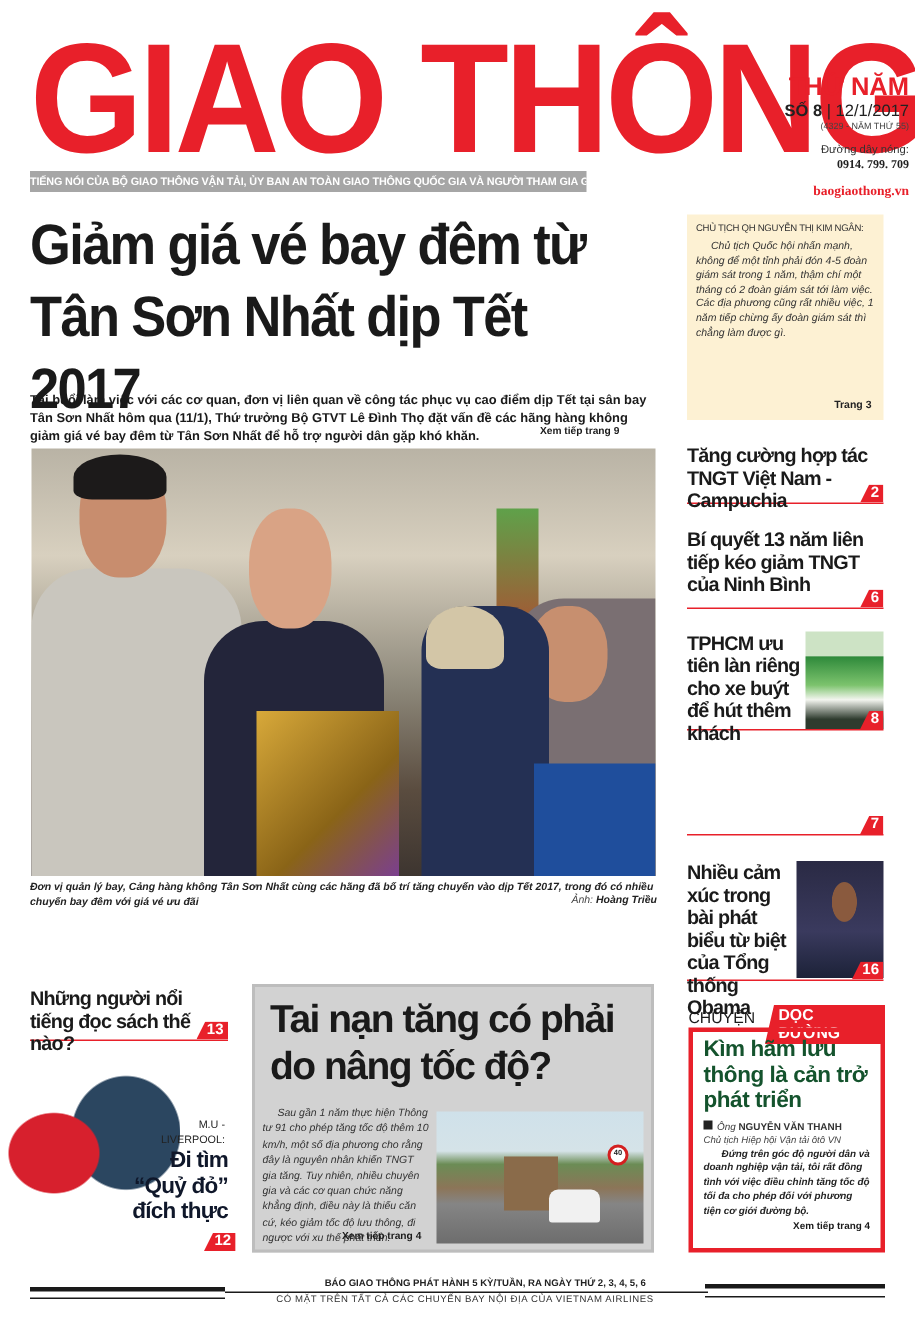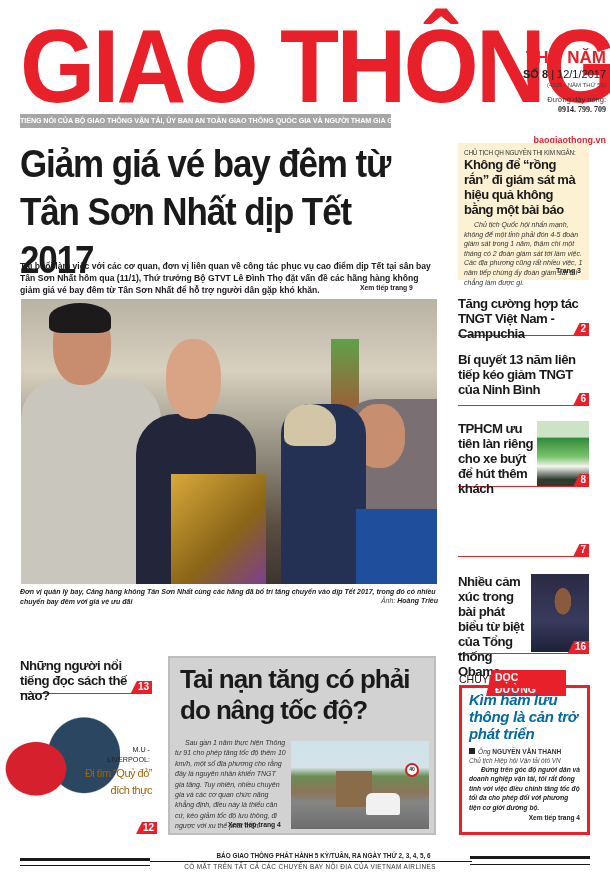--- a/index.html
+++ b/index.html
@@ -13,21 +13,21 @@
     letter-spacing: -3px; transform: scaleX(0.93); transform-origin: left top; white-space: nowrap; }
   .tagline { left: 20px; top: 114px; width: 371px; height: 14px; background: #a6a6a6; color: #ffffff;
     font-size: 7.2px; font-weight: bold; line-height: 14px; text-align: center; white-space: nowrap; overflow: hidden; letter-spacing: -0.1px; }
   .issue-box { left: 498px; top: 48px; width: 108px; text-align: right; }
   .weekday { color: #e8202a; font-weight: bold; font-size: 17px; line-height: 19px; }
   .issue-line { font-size: 11px; line-height: 14px; color: #222; }
   .issue-line b { font-weight: bold; }
   .issue-sub { font-size: 6px; line-height: 9px; color: #444; }
   .hotline-label { font-size: 7.5px; line-height: 11px; color: #333; margin-top: 4px; }
   .hotline { font-size: 8px; font-weight: bold; line-height: 10px; color: #222; font-family: Liberation Serif, serif; }
-  .site { color: #e8202a; font-weight: bold; font-size: 9px; line-height: 12px; margin-top: 19px; }
+  .site { color: #e8202a; font-weight: bold; font-size: 9px; line-height: 12px; margin-top: 6px; font-family: Liberation Serif, serif; }
 
   
   .headline { left: 20px; top: 140px; width: 420px; font-weight: bold; font-size: 38px; line-height: 48px;
     color: #1a1a1a; letter-spacing: -1.2px; transform: scaleX(0.92); transform-origin: left top; }
   .lead { left: 20px; top: 260px; width: 420px; font-size: 8.6px; font-weight: bold; line-height: 12px; color: #1a1a1a; }
   .more { font-weight: bold; font-size: 6.8px; color: #1a1a1a; }
   .lead-more { left: 360px; top: 284px; }
 
   
   .photo-main { left: 21px; top: 299px; width: 416px; height: 285px; overflow: hidden;
@@ -62,40 +62,40 @@
     line-height: 12px; padding: 0 3px 0 7px; clip-path: polygon(6px 0, 100% 0, 100% 100%, 0 100%); }
   .thumb { position: absolute; right: 0; top: 0; overflow: hidden; }
   .bus { background: linear-gradient(180deg, #cde3c5 0%, #cde3c5 25%, #2f8a3b 26%, #7cc36d 55%, #f3f5ef 70%, #2e3b2e 90%); }
   .obama { background: radial-gradient(ellipse at 55% 35%, #8a5a3e 0 18%, transparent 19%), linear-gradient(180deg, #2a2a44 0%, #3a3a5e 60%, #1c2238 100%); }
 
   
   .bl-teaser { left: 20px; top: 658px; width: 132px; }
   .mu-image { left: 0px; top: 708px; width: 120px; height: 135px;
     background: radial-gradient(ellipse at 30% 45%, #d7202d 0 25%, transparent 26%), radial-gradient(ellipse at 70% 35%, #2b4660 0 30%, transparent 31%); }
   .mu-kicker { left: 105px; top: 745px; width: 45px; text-align: right; font-size: 7.2px; line-height: 9.5px; color: #222; }
-  .mu-title { left: 80px; top: 765px; width: 72px; text-align: right; font-size: 11px; font-weight: normal; line-height: 17px; color: #a16207; letter-spacing: -0.5px; }
+  .mu-title { left: 80px; top: 765px; width: 72px; text-align: right; font-size: 15px; font-weight: bold; line-height: 17px; color: #0f172a; letter-spacing: -0.5px; }
   .mu-badge { left: 136px; top: 822px; position: absolute; }
 
   
   .gray-box { left: 168px; top: 656px; width: 268px; height: 179px; background: #d2d2d2; border: 2.5px solid #bdbdbd; }
   .gray-title { position: absolute; left: 10px; top: 6px; font-size: 26px; font-weight: bold; line-height: 31px; color: #1a1a1a; letter-spacing: -1px; }
   .gray-body { position: absolute; left: 5px; top: 80px; width: 112px; font-size: 7px; font-style: italic; line-height: 10.4px; color: #333; text-indent: 10px; }
   .gray-more { position: absolute; left: 58px; top: 163px; font-size: 6.8px; font-weight: bold; }
   .road-photo { position: absolute; left: 121px; top: 83px; width: 138px; height: 88px;
     background: linear-gradient(180deg, #cfe1ea 0%, #d5e3e8 30%, #6b8c55 40%, #8c7558 58%, #858585 70%, #6d6d6d 100%); }
   .road-photo .truck { position: absolute; left: 45px; top: 30px; width: 36px; height: 36px; background: #8a6b4a; }
   .road-photo .car { position: absolute; left: 75px; top: 52px; width: 34px; height: 22px; background: #f1f1f1; border-radius: 6px 6px 2px 2px; }
   .road-photo .speed { position: absolute; right: 10px; top: 22px; width: 14px; height: 14px; border: 2.5px solid #d32020; background: #fff; border-radius: 50%; font-size: 5px; line-height: 9px; text-align: center; font-weight: bold; }
 
   
   .chuyen-label { left: 459px; top: 673px; font-size: 10.5px; font-weight: normal; color: #1a1a1a; }
-  .doc-label { left: 486px; top: 670px; background: #e8202a; color: #fff; font-size: 10.5px; font-weight: bold; padding: 1px 6px 1px 9px;
+  .doc-label { left: 510px; top: 670px; background: #e8202a; color: #fff; font-size: 10.5px; font-weight: bold; padding: 1px 6px 1px 9px;
     clip-path: polygon(6px 0, 100% 0, 100% 100%, 0 100%); width: 80px; }
   .editorial { left: 459px; top: 685px; width: 131px; height: 150px; border: 3px solid #e8202a; padding: 3px 7px; }
-  .ed-title { font-size: 15px; font-weight: bold; font-style: italic; line-height: 17px; color: #0369a1; letter-spacing: -0.3px; }
+  .ed-title { font-size: 15px; font-weight: bold; line-height: 17px; color: #14532d; letter-spacing: -0.3px; }
   .ed-author { font-size: 6.6px; line-height: 9px; margin-top: 5px; color: #333; }
   .ed-author .sq { display: inline-block; width: 6px; height: 6px; background: #222; margin-right: 3px; }
   .ed-author b { font-weight: bold; font-style: normal; }
   .ed-role { font-size: 6.4px; font-style: italic; line-height: 9px; color: #444; }
   .ed-body { font-size: 6.6px; font-style: italic; font-weight: bold; line-height: 9.4px; color: #222; text-indent: 12px; }
   .ed-more { text-align: right; font-size: 6.6px; font-weight: bold; margin-top: 2px; }
 
   
   .footer-line1 { left: 186px; top: 852px; width: 275px; text-align: center; font-size: 6.4px; font-weight: bold; color: #222; white-space: nowrap; }
   .footer-line2 { left: 160px; top: 863px; width: 300px; text-align: center; font-size: 6.4px; color: #333; letter-spacing: 0.4px; white-space: nowrap; }
@@ -140,21 +140,20 @@
   <div class="blue"></div>
 </div>
 <div class="abs caption">Đơn vị quản lý bay, Cảng hàng không Tân Sơn Nhất cùng các hãng đã bố trí tăng chuyến vào dịp Tết 2017, trong đó có nhiều chuyến bay đêm với giá vé ưu đãi</div>
 <div class="abs credit">
   <span>Ảnh:</span>
   <b>Hoàng Triều</b>
 </div>
 
 <div class="abs feature">
   <div class="feature-kicker">CHỦ TỊCH QH NGUYỄN THỊ KIM NGÂN:</div>
-  <div class="feature-title">Không để “rồng rắn” đi giám sát mà hiệu quả không bằng một bài báo</div>
   <div class="feature-body">Chủ tịch Quốc hội nhấn mạnh, không để một tỉnh phải đón 4-5 đoàn giám sát trong 1 năm, thậm chí một tháng có 2 đoàn giám sát tới làm việc. Các địa phương cũng rất nhiều việc, 1 năm tiếp chừng ấy đoàn giám sát thì chẳng làm được gì.</div>
   <div class="feature-page">Trang 3</div>
 </div>
 
 <div class="teaser" style="top:296px;height:40px;">
   <div class="teaser-title">Tăng cường hợp tác TNGT Việt Nam - Campuchia</div>
   <div class="badge">2</div>
 </div>
 <div class="teaser" style="top:352px;height:54px;">
   <div class="teaser-title">Bí quyết 13 năm liên tiếp kéo giảm TNGT của Ninh Bình</div>

